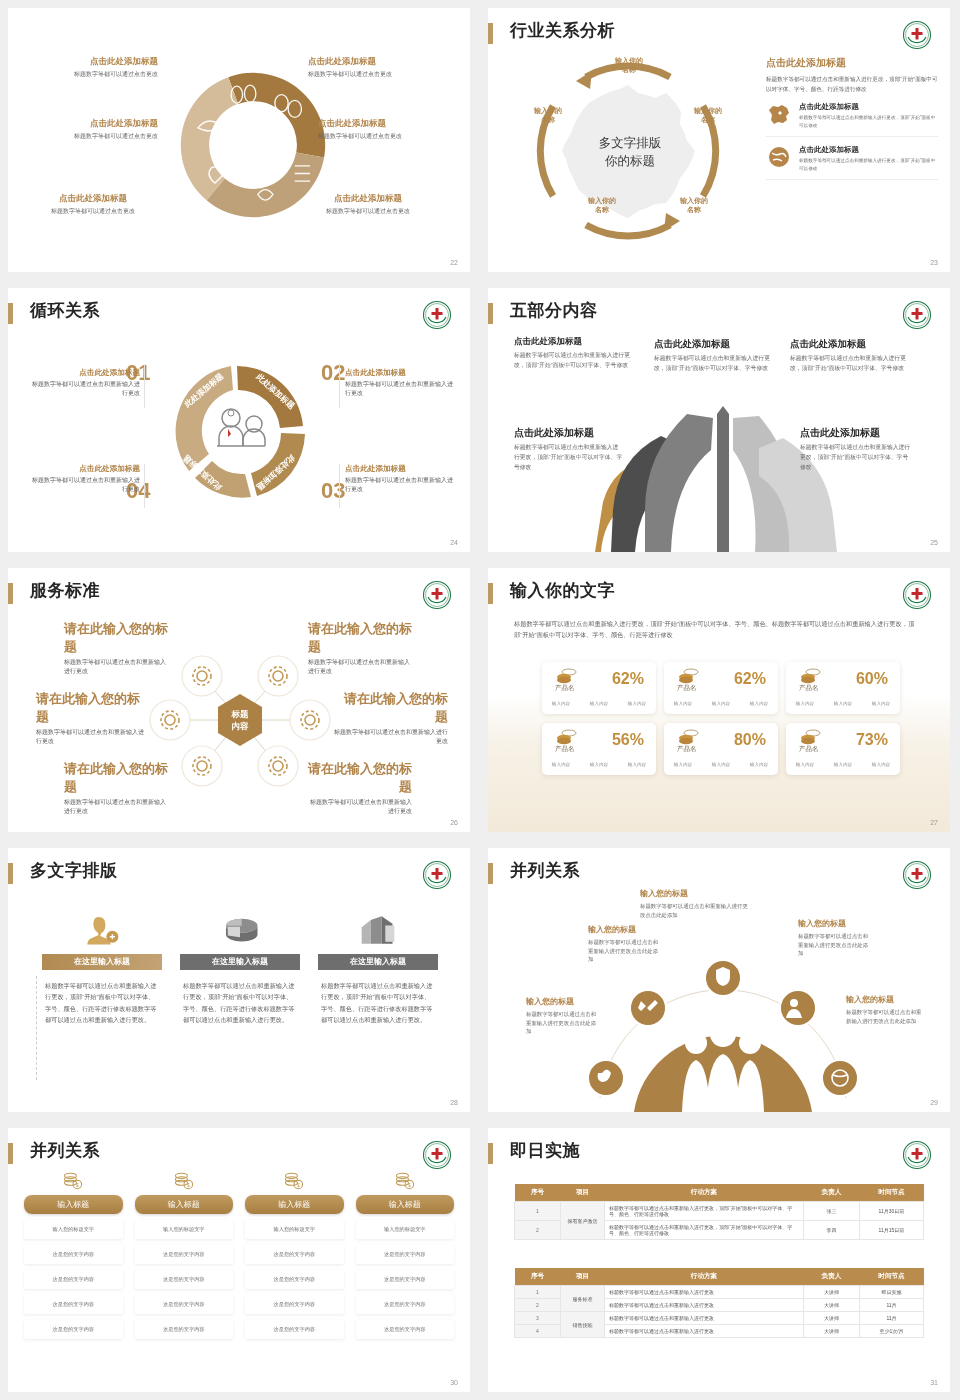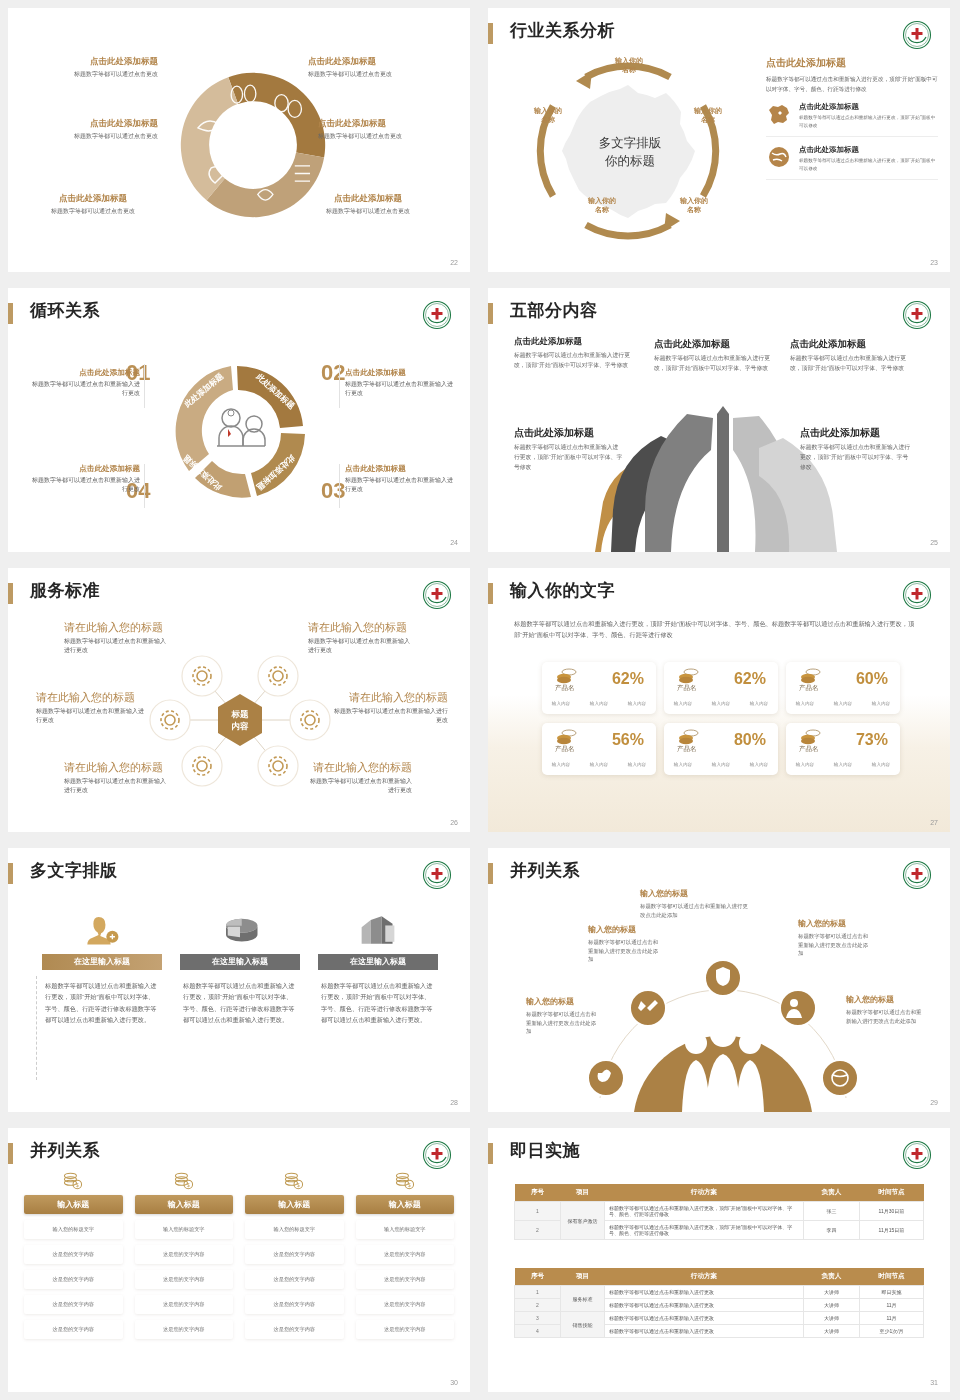--- a/index.html
+++ b/index.html
@@ -70,21 +70,21 @@
   .s24 .donut { position: absolute; left: 151px; top: 67px; width: 160px; height: 155px; }
   .s24 .vdiv { position: absolute; width: 1px; background: #e2e2e2; }
 
   
   .s25 .blk { position: absolute; }
   .s25 .blk .h { font-weight: bold; color: #2b2b2b; margin-bottom: 3px; }
   .s25 .blk .d { font-size: 5.8px; color: #656565; line-height: 1.72; }
 
   
   .s26 .blk { position: absolute; width: 104px; }
-  .s26 .blk .h { font-size: 11px; font-weight: normal; color: #b2854b; margin-bottom: 2px; }
+  .s26 .blk .h { font-size: 13px; font-weight: bold; color: #b2854b; margin-bottom: 2px; }
   .s26 .blk .d { font-size: 6px; color: #5e5e5e; line-height: 1.5; }
 
   
   .s27 .lead { position: absolute; left: 26px; top: 50px; width: 412px; font-size: 6.2px; color: #5e5e5e; line-height: 1.85; }
   .s27 .cards { position: absolute; left: 54px; top: 94px; width: 366px;
     display: grid; grid-template-columns: repeat(3, 114px); grid-template-rows: 52px 52px; gap: 9px 8px; }
   .s27 .card { background: #fff; border-radius: 5px; box-shadow: 0 1px 5px rgba(120,100,70,.16); position: relative; }
   .s27 .pct { position: absolute; right: 12px; top: 8px; font-size: 16px; font-weight: bold; color: #c18f3e; }
   .s27 .pname { position: absolute; left: 13px; top: 22px; font-size: 6.5px; color: #7c6a4e; }
   .s27 .coin { position: absolute; left: 14px; top: 6px; width: 22px; height: 16px; }
@@ -99,22 +99,22 @@
 
   
   .s29 .blk { position: absolute; }
   .s29 .blk .h { font-size: 8px; font-weight: bold; color: #b2854b; margin-bottom: 3px; }
   .s29 .blk .d { font-size: 5.4px; color: #6a6a6a; line-height: 1.6; }
 
   
   .s30 .cols { position: absolute; left: 16px; top: 42px; width: 430px;
      display: grid; grid-template-columns: repeat(4, 1fr); gap: 12px; }
   .s30 .ic { height: 22px; display:flex; align-items:center; justify-content:center; }
-  .s30 .pill { margin-top: 3px; height: 19px; line-height: 19px; border-radius: 2px; text-align: center;
-     background: linear-gradient(180deg,#c09a5f,#a87f42); color: #fff; font-size: 8px; font-weight: bold;
+  .s30 .pill { margin-top: 3px; height: 19px; line-height: 19px; border-radius: 8px; text-align: center;
+     background: linear-gradient(180deg,#c09a5f,#a87f42); color: #fff; font-size: 8px; font-weight: normal;
      box-shadow: 0 1px 3px rgba(0,0,0,.18); }
   .s30 .cell { margin-top: 6px; height: 19px; line-height: 19px; text-align: center; font-size: 5.2px;
      color: #6f6f6f; background: #fff; box-shadow: 0 1px 3px rgba(120,110,90,.13); border-radius: 2px; }
 
   
   .s31 table { border-collapse: collapse; width: 100%; table-layout: fixed; }
   .s31 .tbl { position: absolute; left: 26px; width: 410px; }
   .s31 th { background: #b98c4d; color: #fff; font-size: 6.6px; font-weight: bold; padding: 4px 2px; text-align: center; }
   .s31 td { font-size: 5px; color: #555; padding: 3px 4px; border: 1px solid #e6e6e6; background: #fff; }
   .s31 td.c { text-align: center; }

